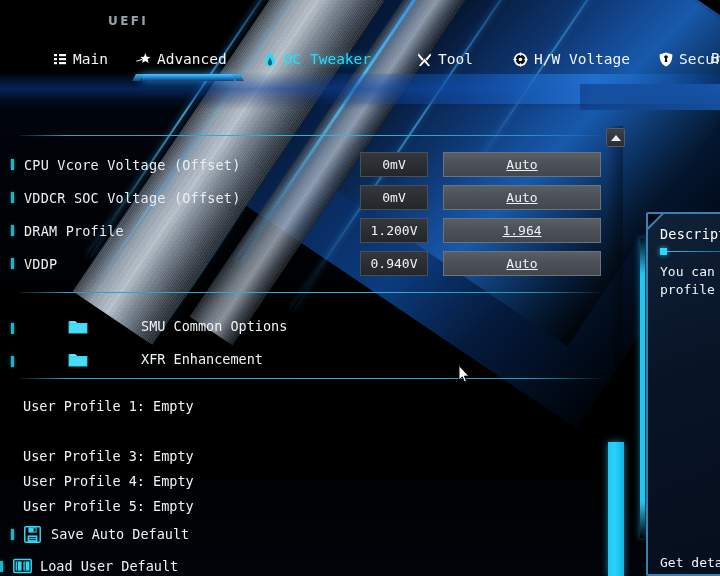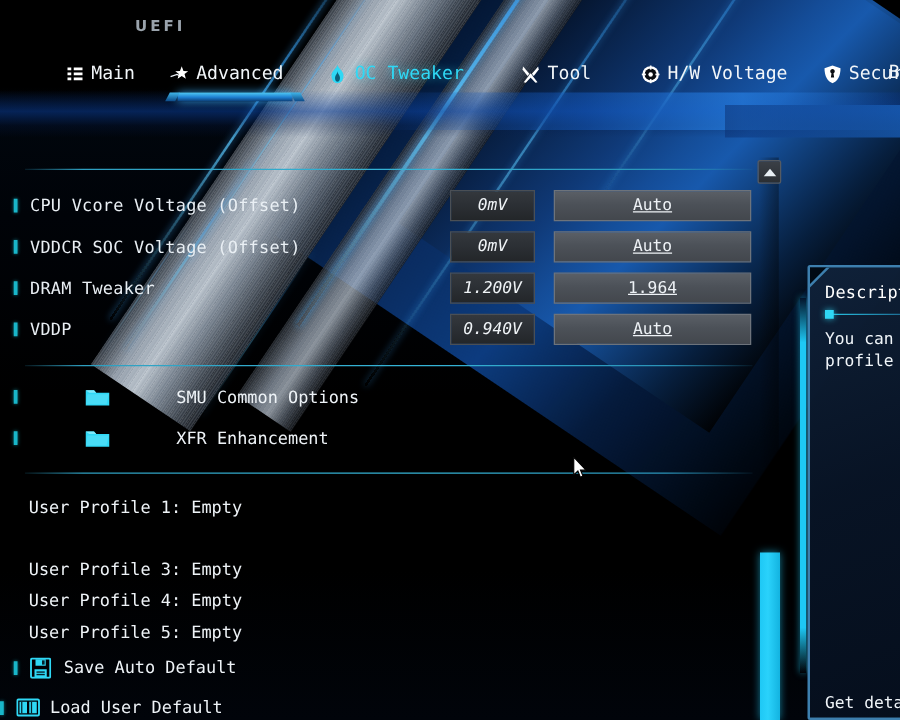--- a/index.html
+++ b/index.html
@@ -144,33 +144,33 @@
     box-shadow:0 0 3px rgba(25,182,201,.7); flex:none;
   }
   .row-label{
     font-size:13.5px; color:#e9eff4; letter-spacing:.2px; white-space:nowrap;
   }
   .val-box{
     position:absolute; left:360px; width:68px; height:25px;
     background:linear-gradient(180deg,#34383d 0%,#2b2f34 50%,#232629 100%);
     border:1px solid #4a4f55;
     display:flex; align-items:center; justify-content:center;
-    font-size:13px; color:#f0f4f7;font-style:italic;
+    font-size:13px; color:#f0f4f7;
   }
   .sel-box{
     position:absolute; left:443px; width:158px; height:25px;
     background:linear-gradient(180deg,#5a5f66 0%,#4c5158 45%,#43474d 100%);
     border:1px solid #6d737b;
     display:flex; align-items:center; justify-content:center;
     font-size:13px; color:#eef2f6;text-decoration:underline;
   }
 
   .folder-row{
     position:absolute; left:0; width:620px; height:33px;
-    display:flex; align-items:center;gap:44px;
+    display:flex; align-items:flex-end;gap:44px;
   }
   .folder-ico{ width:20px; height:15px; margin-right:9px; flex:none; }
   .item-label{ font-size:13.5px; color:#eef3f7; }
 
   .profile-row{
     position:absolute; left:23px; font-size:13.5px; color:#eef3f7;
   }
 
   .icon-row{
     position:absolute; left:0; width:620px; height:30px;
@@ -358,21 +358,21 @@
 
   <div class="row" style="top:181px">
     <span class="bullet"></span>
     <span class="row-label">VDDCR SOC Voltage (Offset)</span>
     <span class="val-box">0mV</span>
     <span class="sel-box">Auto</span>
   </div>
 
   <div class="row" style="top:214px">
     <span class="bullet"></span>
-    <span class="row-label">DRAM Tweaker</span>
+    <span class="row-label">DRAM Profile</span>
     <span class="val-box">1.200V</span>
     <span class="sel-box">1.964</span>
   </div>
 
   <div class="row" style="top:247px">
     <span class="bullet"></span>
     <span class="row-label">VDDP</span>
     <span class="val-box">0.940V</span>
     <span class="sel-box">Auto</span>
   </div>

